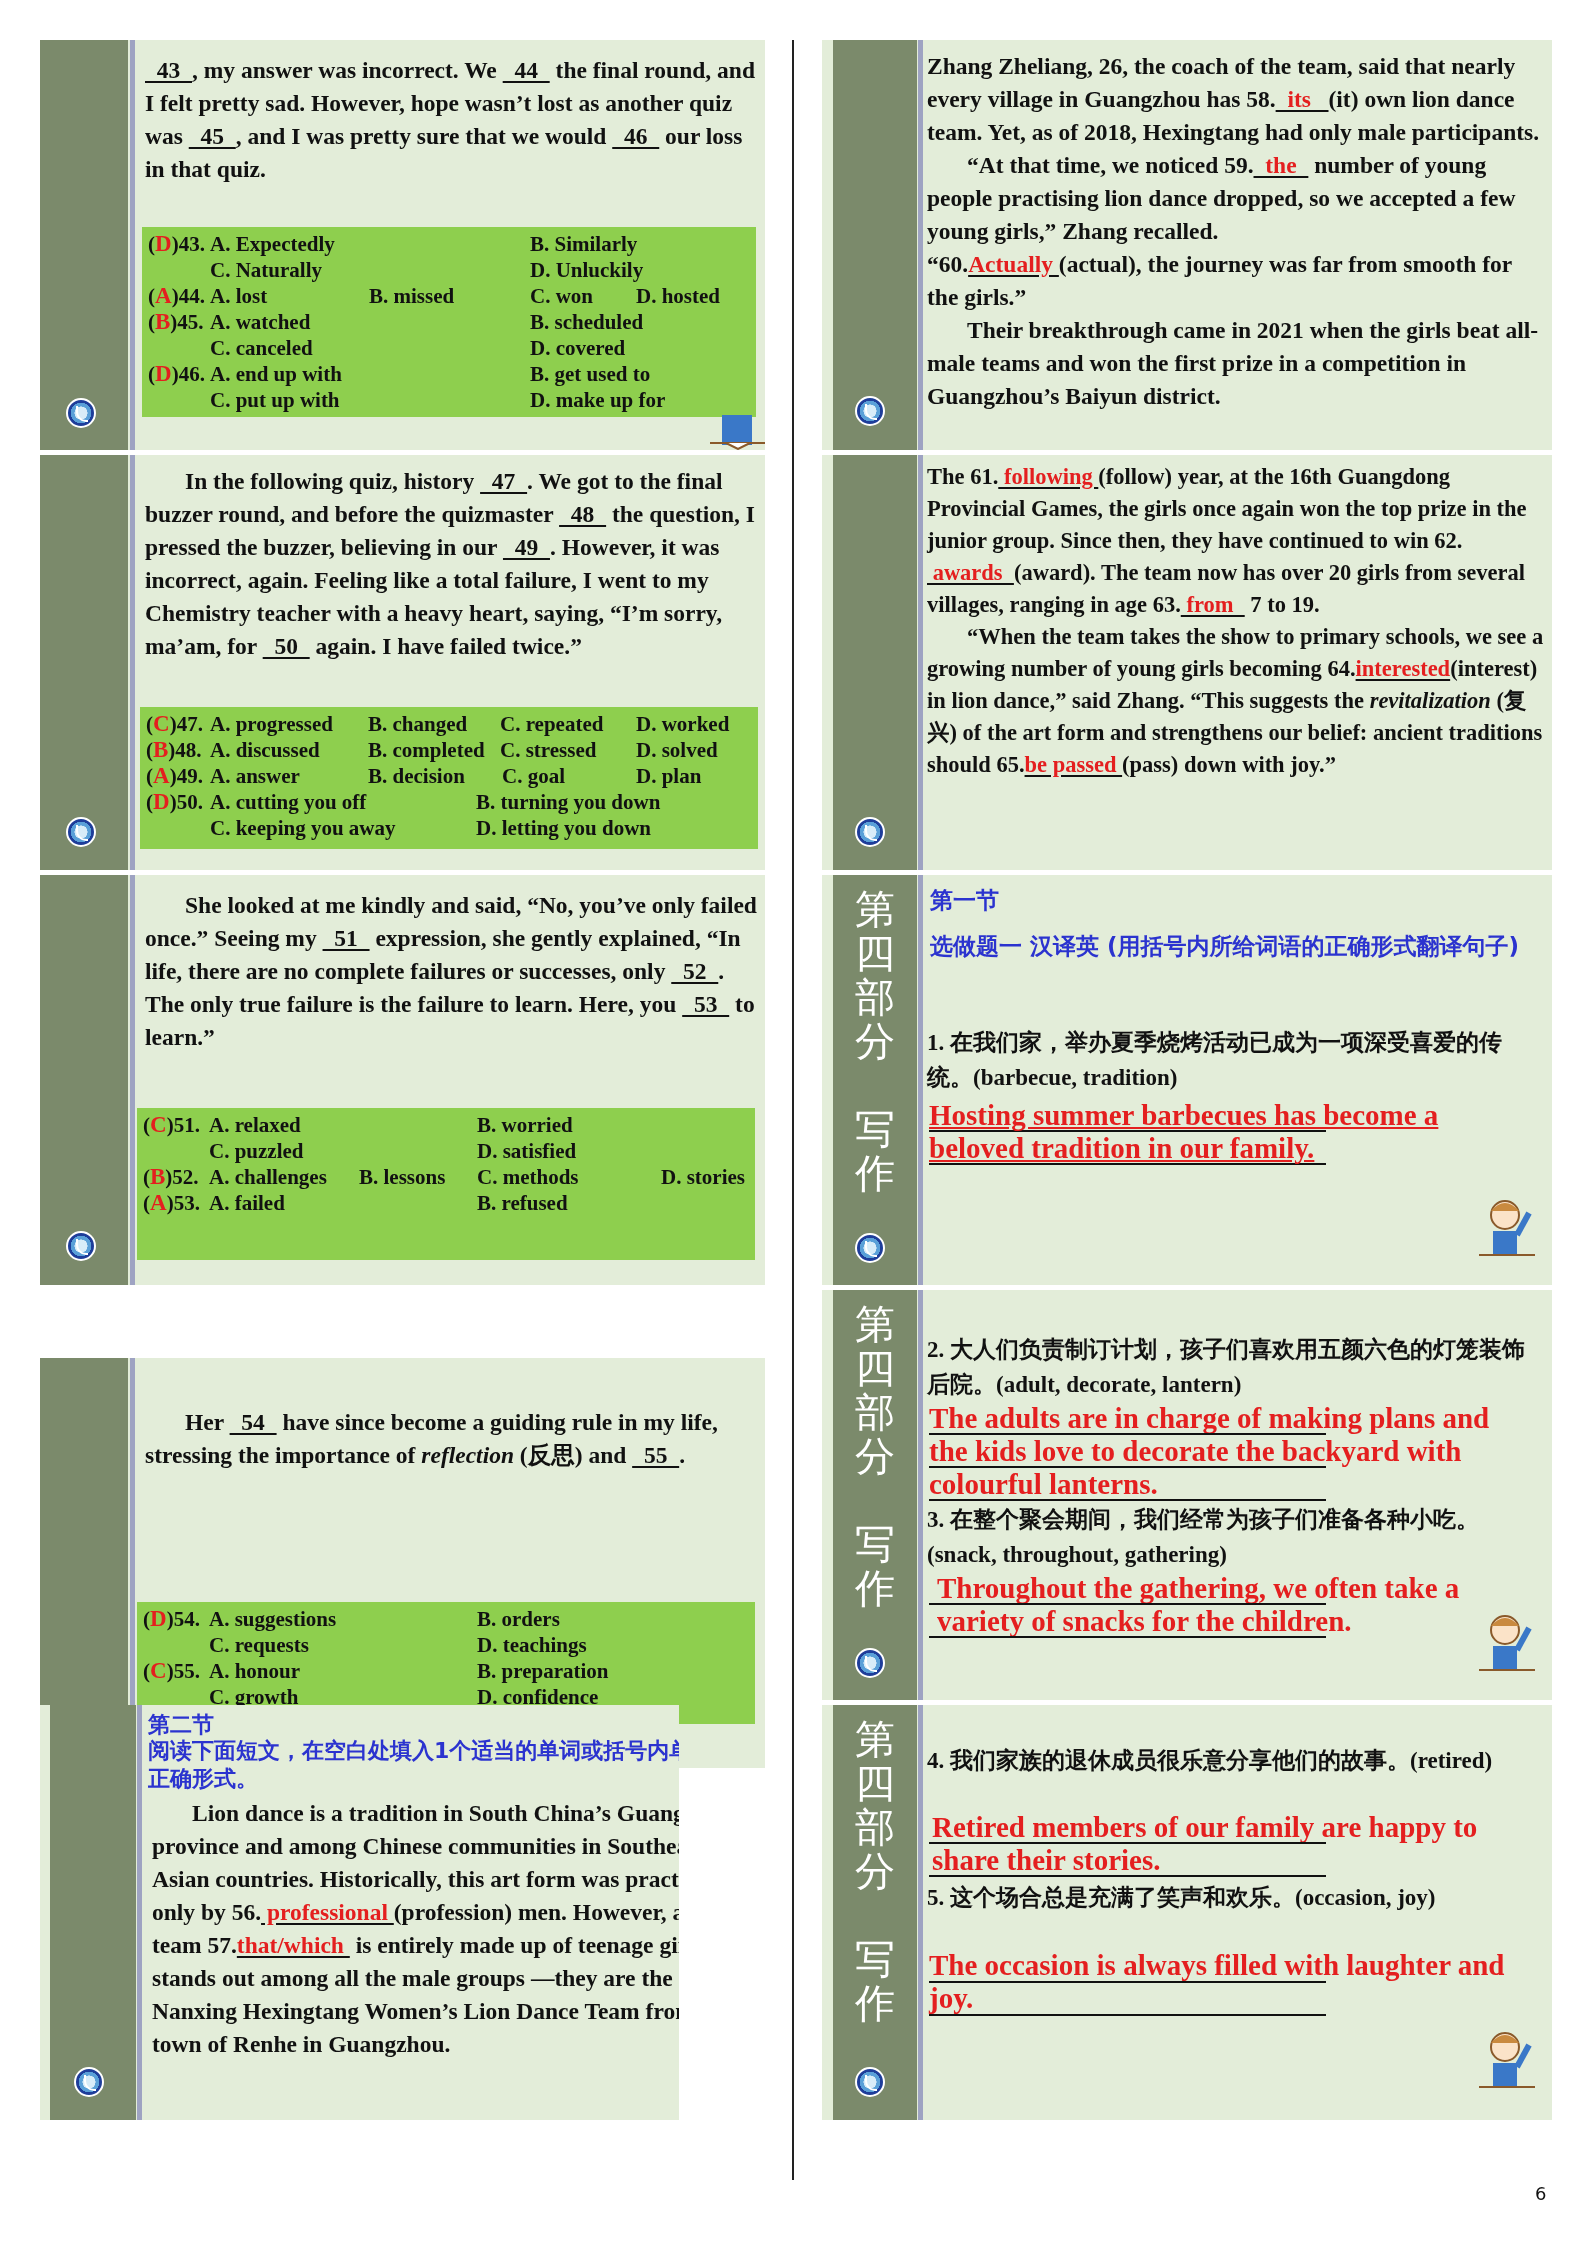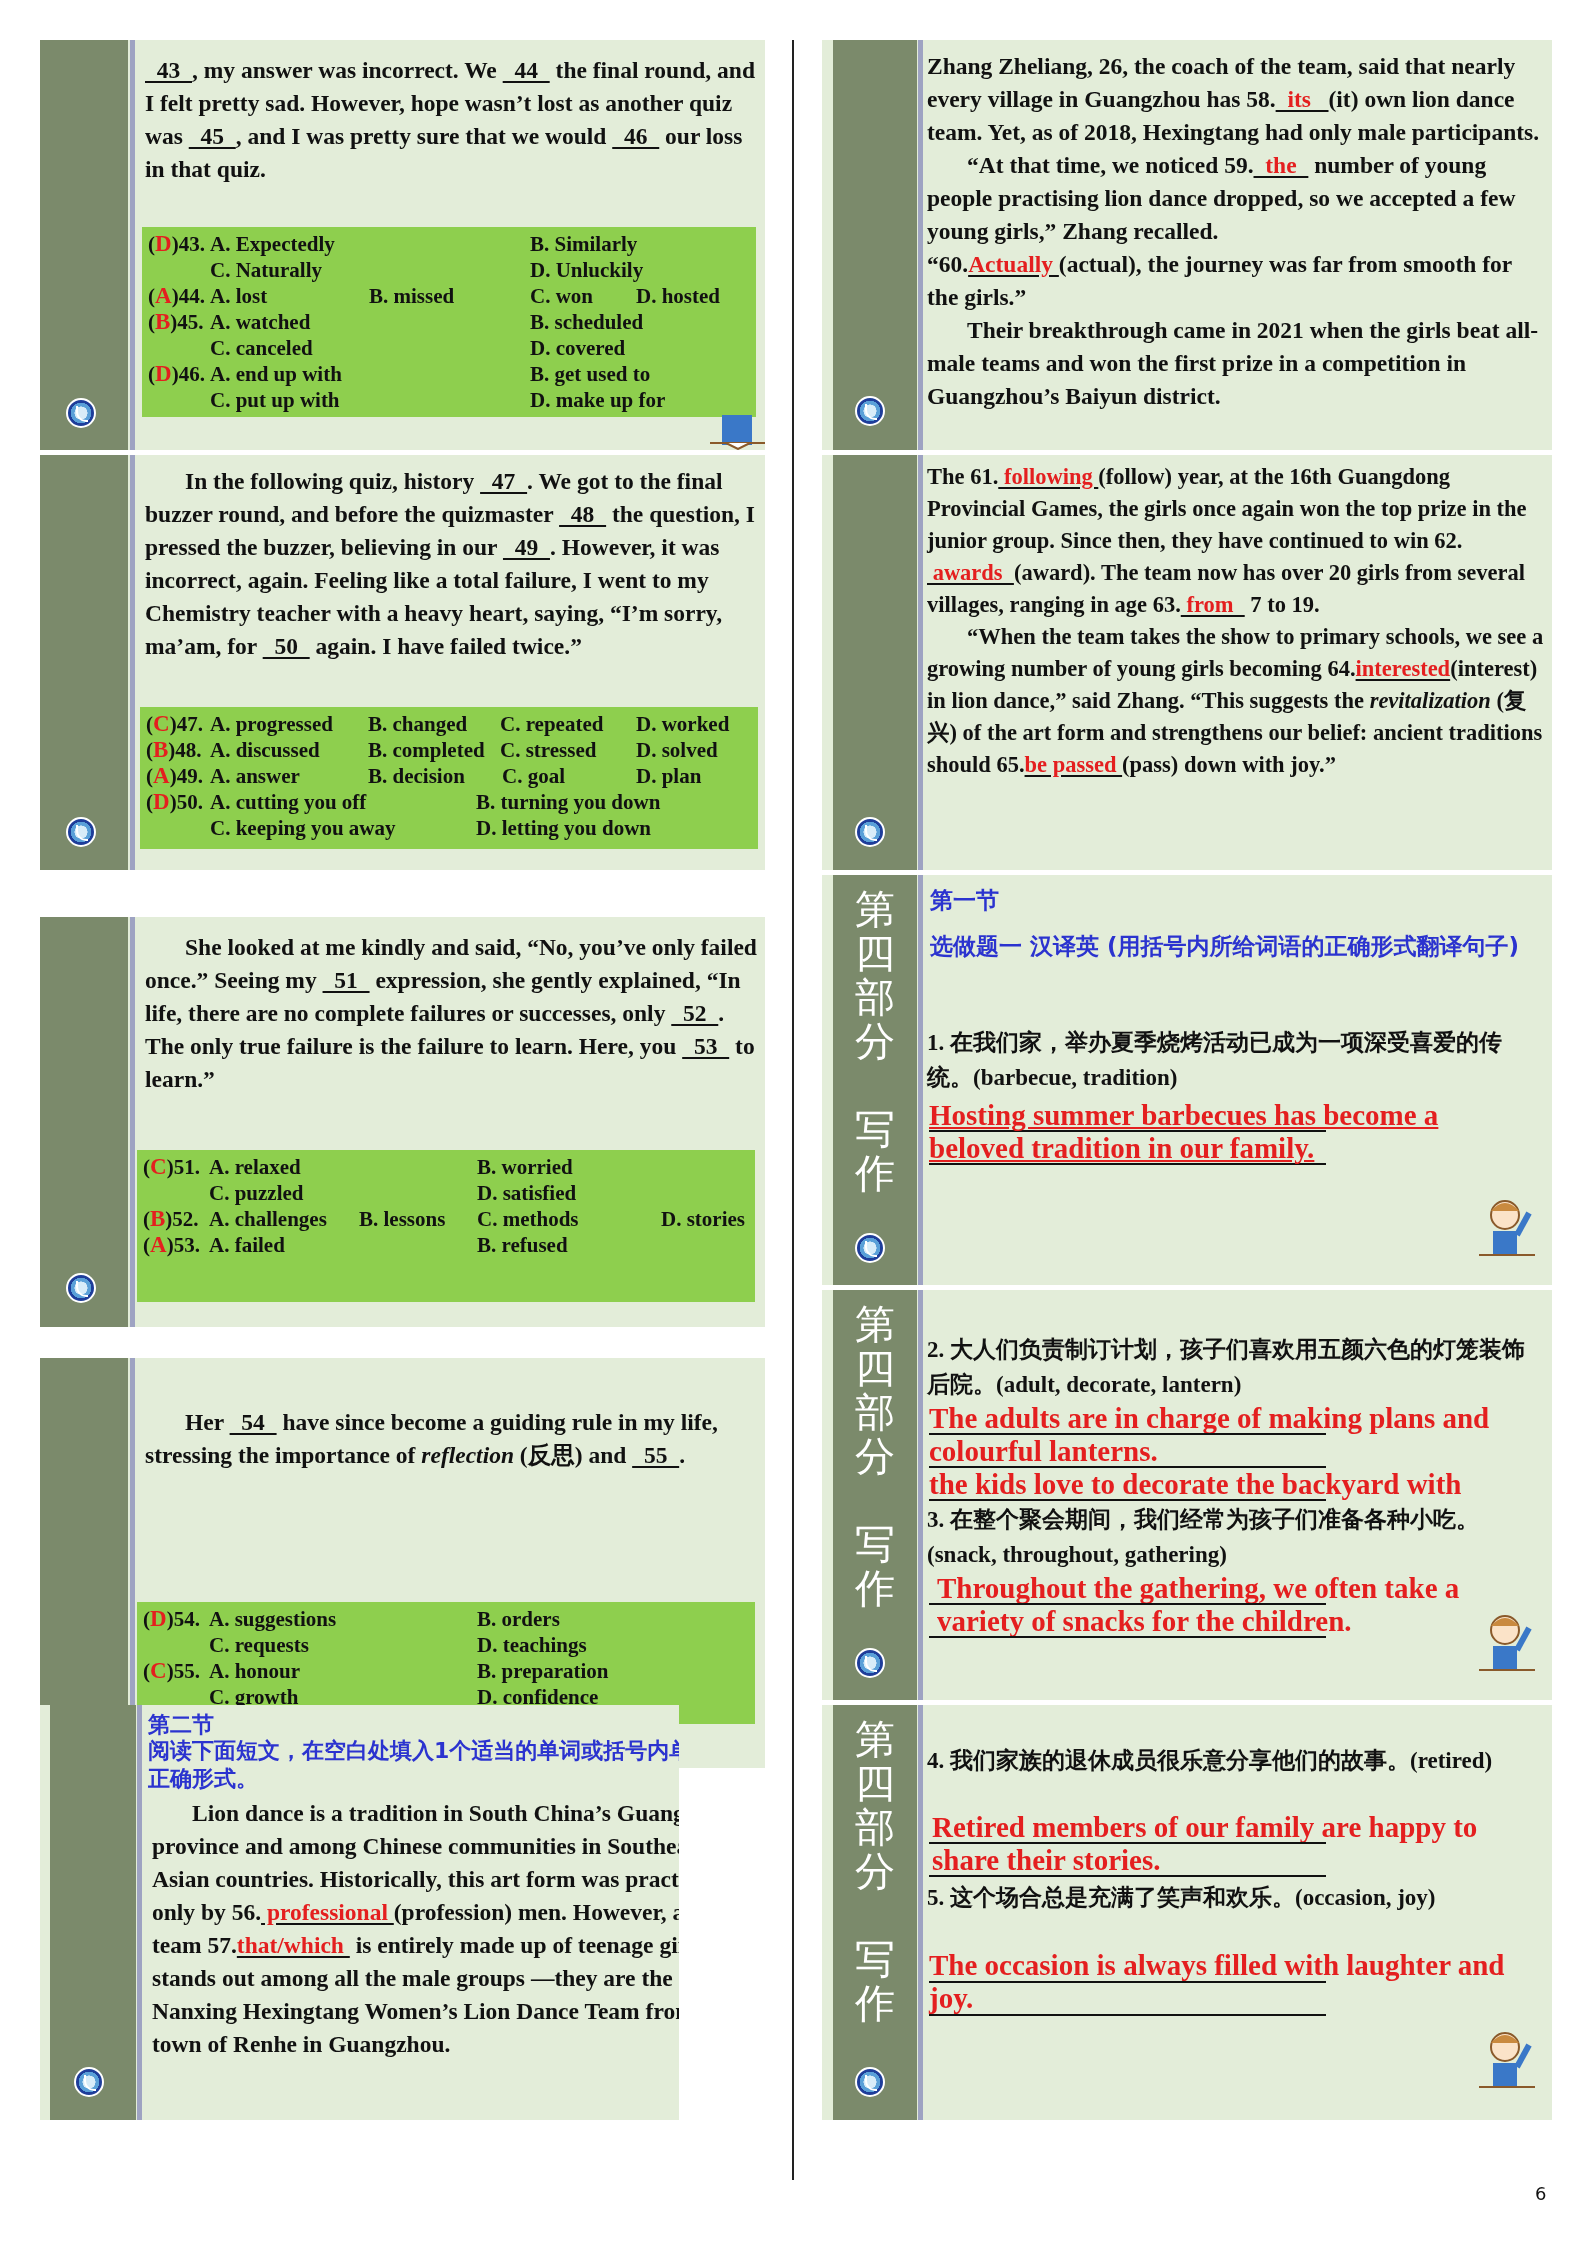--- a/index.html
+++ b/index.html
@@ -124,21 +124,21 @@
         <span style="left:64px">A. cutting you off</span>
         <span style="left:330px">B. turning you down</span>
       </div>
     <div class="opt-row">
         <span style="left:64px">C. keeping you away</span>
         <span style="left:330px">D. letting you down</span>
       </div>
   </div>
 </div>
 
-<div class="slide" style="left:40px;top:917px;width:725px;height:410px;">
+<div class="slide" style="left:40px;top:875px;width:725px;height:410px;">
   <div class="strip" style="left:0;width:88px;"></div>
   <div class="strip-line" style="left:90px;"></div>
   <div class="logo" style="left:26px;top:356px;">
       <div class="logo-inner"></div>
     </div>
   <div class="body-text indent" style="left:105px;top:14px;width:615px;">
     <span>She looked at me kindly and said, “No, you’ve only failed once.” Seeing my </span><span class="blank">  51  </span><span> expression, she gently explained, “In life, there are no complete failures or successes, only </span><span class="blank">  52  </span><span>. The only true failure is the failure to learn. Here, you </span><span class="blank">  53  </span><span> to learn.”</span>
   </div>
   <div class="options" style="left:97px;top:233px;width:618px;height:152px;">
     <div class="opt-row">
@@ -285,22 +285,22 @@
       <div>作</div>
   </div>
   <div class="logo" style="left:33px;top:358px;">
       <div class="logo-inner"></div>
     </div>
   <div class="tr-q" style="left:105px;top:42px;width:615px;">
     <span>2.</span> <span class="cjk">大人们负责制订计划，孩子们喜欢用五颜六色的灯笼装饰后院。</span><span>(adult, decorate, lantern)</span>
   </div>
   <div class="tr-ans" style="left:107px;top:112px;width:600px;">
     <div>The adults are in charge of making plans and</div>
+    <div>the kids love to decorate the backyard with</div>
     <div>colourful lanterns.</div>
-    <div>the kids love to decorate the backyard with</div>
   </div>
   <div class="rule" style="left:107px;top:143px;width:397px;"></div>
   <div class="rule" style="left:107px;top:176px;width:397px;"></div>
   <div class="rule" style="left:107px;top:209px;width:397px;"></div>
   <div class="tr-q" style="left:105px;top:212px;width:615px;">
     <span>3.</span> <span class="cjk">在整个聚会期间，我们经常为孩子们准备各种小吃。</span><span>(snack, throughout, gathering)</span>
   </div>
   <div class="tr-ans" style="left:107px;top:282px;width:600px;margin-left:8px;">
     <div>Throughout the gathering, we often take a</div>
     <div>variety of snacks for the children.</div>

